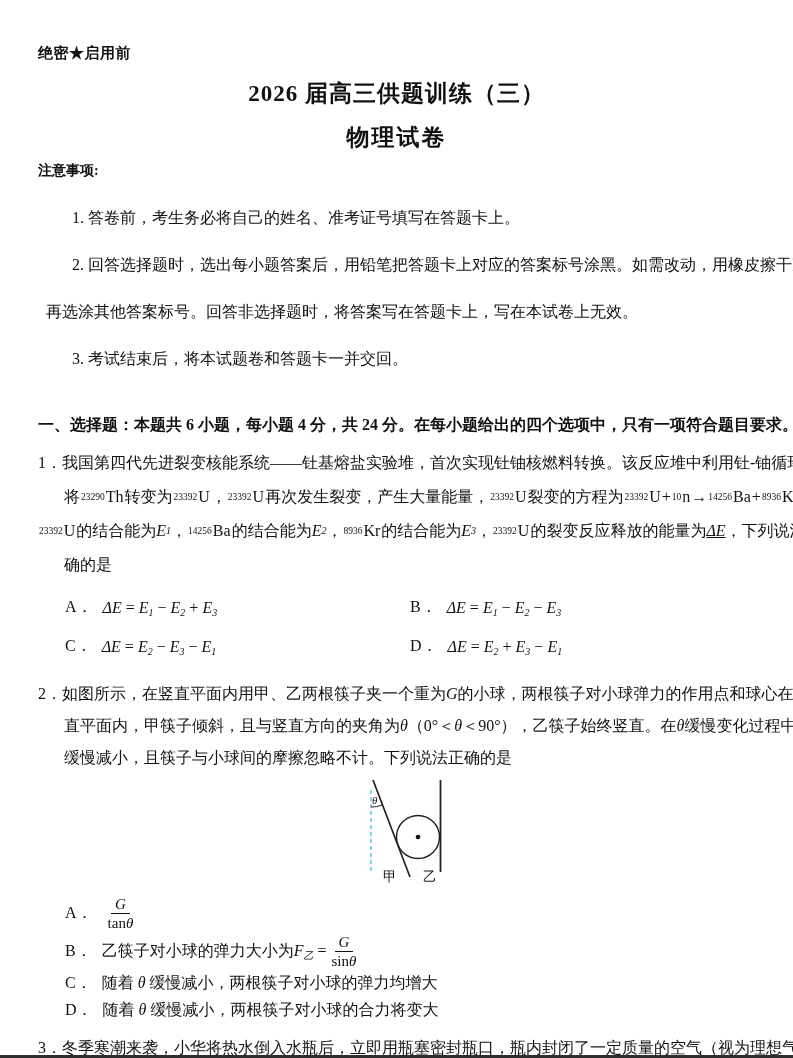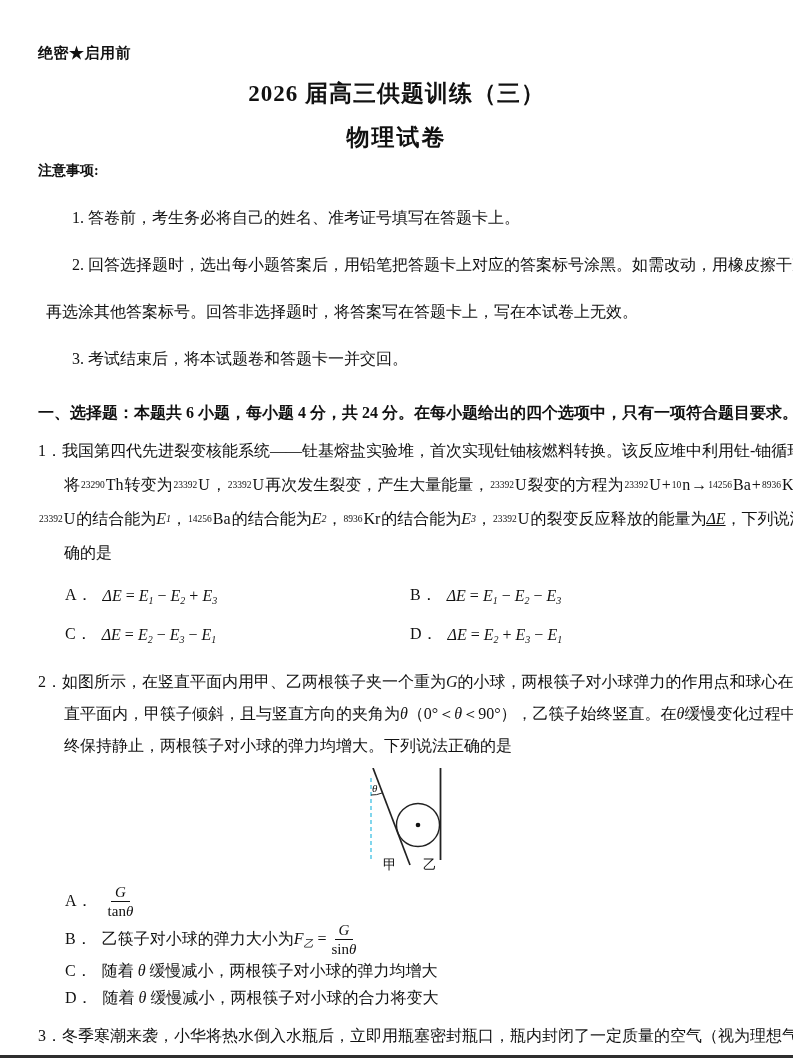--- a/index.html
+++ b/index.html
@@ -7,21 +7,21 @@
     width:793px;height:1058px;position:relative;background:#ffffff;color:#111;
     font-family:"Liberation Serif","DejaVu Serif",serif;font-size:16px;overflow:hidden;
   }
   .page{padding:44px 38px 0 38px;}
   .secret{font-weight:bold;font-size:15px;letter-spacing:.5px;}
   .title{text-align:center;font-weight:bold;font-size:23px;margin:15px 0 4px;letter-spacing:1px;}
   .subtitle{text-align:center;font-weight:bold;font-size:23px;margin:13px 0 0;letter-spacing:2px;}
   .notice-h{font-weight:bold;font-size:14px;margin-top:3px;line-height:30px;}
   .nline{line-height:31px;white-space:nowrap;margin-left:8px;}
   .ind{padding-left:26px;}
-  .sec-head{font-weight:bold;margin-top:24px;line-height:30px;white-space:nowrap;}
+  .sec-head{font-weight:bold;margin-top:36px;line-height:30px;white-space:nowrap;}
   .qline{white-space:nowrap;height:34px;display:flex;align-items:center;}
   .q2 .qline,.q3 .qline{height:32px;}
   .q1{margin-top:6px;}
   .q1opts{display:grid;grid-template-columns:345px 1fr;padding-left:27px;margin-top:6px;}
   .q1opts .opt{height:39px;display:flex;align-items:center;white-space:nowrap;}
   .optlab{margin-right:10px;}
   .q2{margin-top:12px;}
   .q2opts{padding-left:27px;margin-top:4px;}
   .q2opts .optAB{height:38px;display:flex;align-items:center;white-space:nowrap;}
   .q2opts .optCD{height:27px;display:flex;align-items:center;white-space:nowrap;}
@@ -158,21 +158,21 @@
       <div class="opt">
         <span class="optlab">D．</span>
         <span><i>ΔE</i> = <i>E</i><sub>2</sub> + <i>E</i><sub>3</sub> − <i>E</i><sub>1</sub></span>
       </div>
     </div>
   </div>
 
   <div class="q2">
     <div class="qline">2．如图所示，在竖直平面内用甲、乙两根筷子夹一个重为 <i>G</i> 的小球，两根筷子对小球弹力的作用点和球心在同一竖</div>
     <div class="qline ind">直平面内，甲筷子倾斜，且与竖直方向的夹角为 <i>θ</i>（0°＜<i>θ</i>＜90°），乙筷子始终竖直。在 <i>θ</i> 缓慢变化过程中，小球始</div>
-    <div class="qline ind">终保持静止，两根筷子对小球的弹力均增大。下列说法正确的是</div>
+    <div class="qline ind">缓慢减小，且筷子与小球间的摩擦忽略不计。下列说法正确的是</div>
 
     <div class="figwrap">
       <svg width="96" height="106" viewBox="0 0 96 106">
         <line x1="14" y1="10" x2="14" y2="92" stroke="#3fc1e3" stroke-width="1.3" stroke-dasharray="4 3"></line>
         <path d="M 14 27 A 25 25 0 0 0 25 25" fill="none" stroke="#222" stroke-width="1"></path>
         <line x1="16" y1="0" x2="53" y2="97" stroke="#222" stroke-width="1.7"></line>
         <circle cx="61" cy="57" r="21.5" fill="none" stroke="#222" stroke-width="1.4"></circle>
         <circle cx="61" cy="57" r="2.3" fill="#111"></circle>
         <line x1="83.5" y1="0" x2="83.5" y2="92" stroke="#222" stroke-width="1.8"></line>
         <text x="15" y="24" font-size="11" font-style="italic" fill="#111">θ</text>

